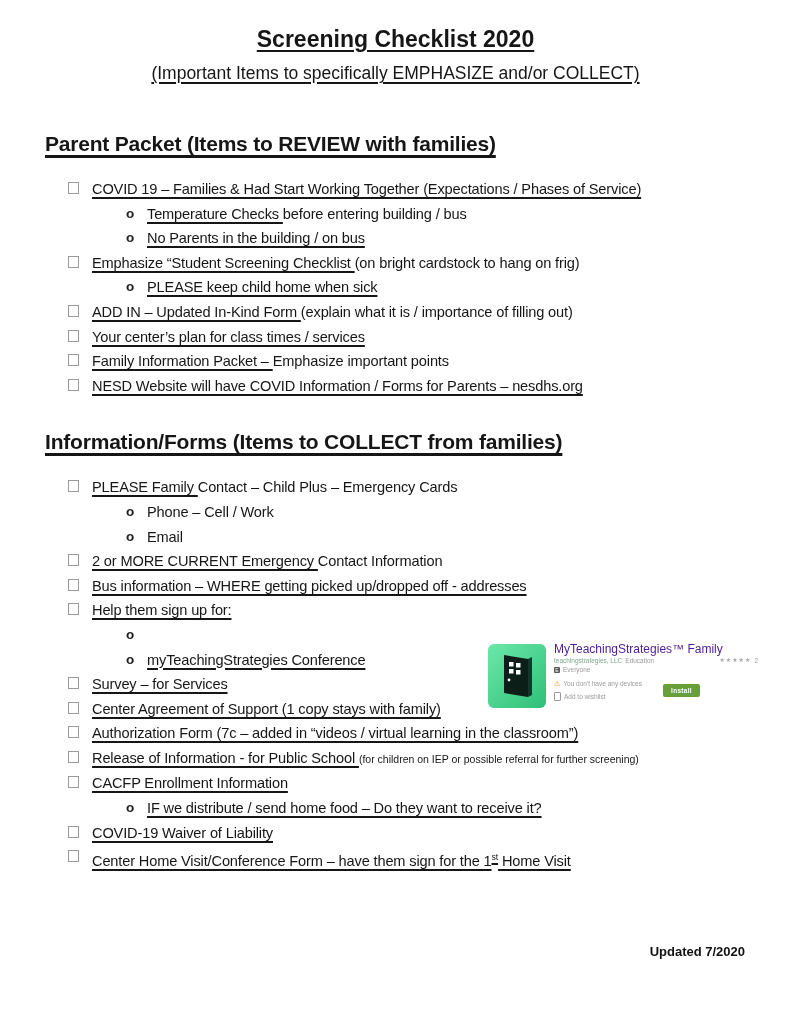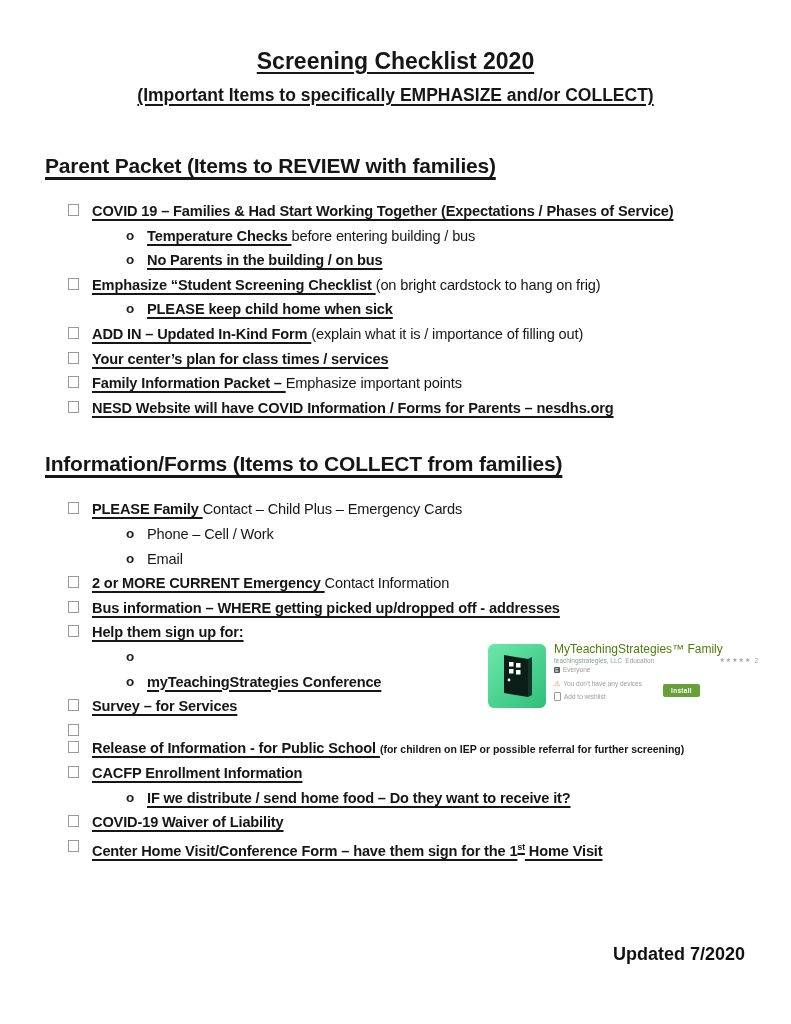--- a/index.html
+++ b/index.html
@@ -4,35 +4,35 @@
 <style>
   html,body{margin:0;padding:0;background:#ffffff;}
   .page{
     position:relative;
     width:791px;height:1024px;
     background:#ffffff;
     font-family:"Liberation Sans",sans-serif;
     color:#161616;
     overflow:hidden;
     box-sizing:border-box;
-    padding-top:48px;
+    padding-top:26px;
   }
   .title{
     text-align:center;
     font-size:23px;line-height:26px;
     font-weight:bold;
     text-decoration:underline;
     text-decoration-thickness:2px;
     text-underline-offset:3px;
   }
   .subtitle{
     text-align:center;
     margin-top:10px;
     font-size:17.5px;line-height:22px;
-    font-weight:bold;
+    font-weight:normal;
     text-decoration:underline;
     text-decoration-thickness:2px;
     text-underline-offset:3px;
   }
   .section-heading{
     margin:46px 0 0 45px;
     font-size:21px;line-height:27px;
     font-weight:bold;
     text-decoration:underline;
     text-decoration-thickness:2.5px;
@@ -56,43 +56,43 @@
     width:11px;height:12px;
     border:1.5px solid #9a9a9a;
     margin-top:5px;margin-right:13px;
     box-sizing:border-box;
     background:#fff;
   }
   .marker.circ{
     width:21px;
     font-size:13.5px;font-weight:600;color:#1d1d1d;
   }
-  .txt .b{font-weight:bold;}
+  .txt .b{font-weight:normal;}
   .txt .u{text-decoration:underline;text-decoration-thickness:1.6px;text-underline-offset:2.5px;}
   .txt .sm{font-size:10.5px;letter-spacing:0;}
   .txt .sup{font-size:60%;vertical-align:super;}
   .footer{
     position:absolute;
     top:944px;right:46px;
-    font-size:18px;font-weight:bold;color:#111;
+    font-size:13px;font-weight:bold;color:#111;
   }
   
   .app-card{
     position:absolute;
     left:488px;top:642px;
     width:270px;height:76px;
   }
   .app-icon{
     position:absolute;left:0;top:2px;
     width:58px;height:64px;
     border-radius:6px;
     display:flex;align-items:center;justify-content:center;
   }
   .app-col{position:absolute;left:66px;top:0;width:204px;}
-  .app-name{font-size:12px;color:#4d7c0f;line-height:14px;}
+  .app-name{font-size:12px;color:#4c1d95;line-height:14px;}
   .app-line{font-size:6.5px;color:#9b9b9b;line-height:9px;display:flex;align-items:center;gap:3px;}
   .app-line .dev{color:#7fa88f;}
   .app-line .stars{margin-left:auto;color:#a5a5a5;letter-spacing:1px;font-size:6px;}
   .e-badge{
     display:inline-block;width:6px;height:6px;line-height:6px;
     background:#5a5a5a;color:#fff;font-size:5px;text-align:center;border-radius:1px;
   }
   .warn-icon{color:#f57c00;font-size:7px;line-height:7px;}
   .wish-icon{
     display:inline-block;width:5px;height:7px;
@@ -187,20 +187,25 @@
       <div class="row l1">
         <span class="marker circ">o</span>
         <span class="txt"><span class="b u">myTeachingStrategies Conference</span></span>
       </div>
       <div class="row l0">
         <span class="marker box"></span>
         <span class="txt"><span class="b u">Survey – for Services</span></span>
       </div>
       <div class="row l0">
         <span class="marker box"></span>
+        <span class="txt"><span class="b u">Center Agreement of Support (1 copy stays with family)</span></span>
+      </div>
+      <div class="row l0">
+        <span class="marker box"></span>
+        <span class="txt"><span class="b u">Authorization Form (7c – added in “videos / virtual learning in the classroom”)</span></span>
       </div>
       <div class="row l0">
         <span class="marker box"></span>
         <span class="txt"><span class="b u">Release of Information - for Public School </span><span class="b sm">(for children on IEP or possible referral for further screening)</span></span>
       </div>
       <div class="row l0">
         <span class="marker box"></span>
         <span class="txt"><span class="b u">CACFP Enrollment Information</span></span>
       </div>
       <div class="row l1">

